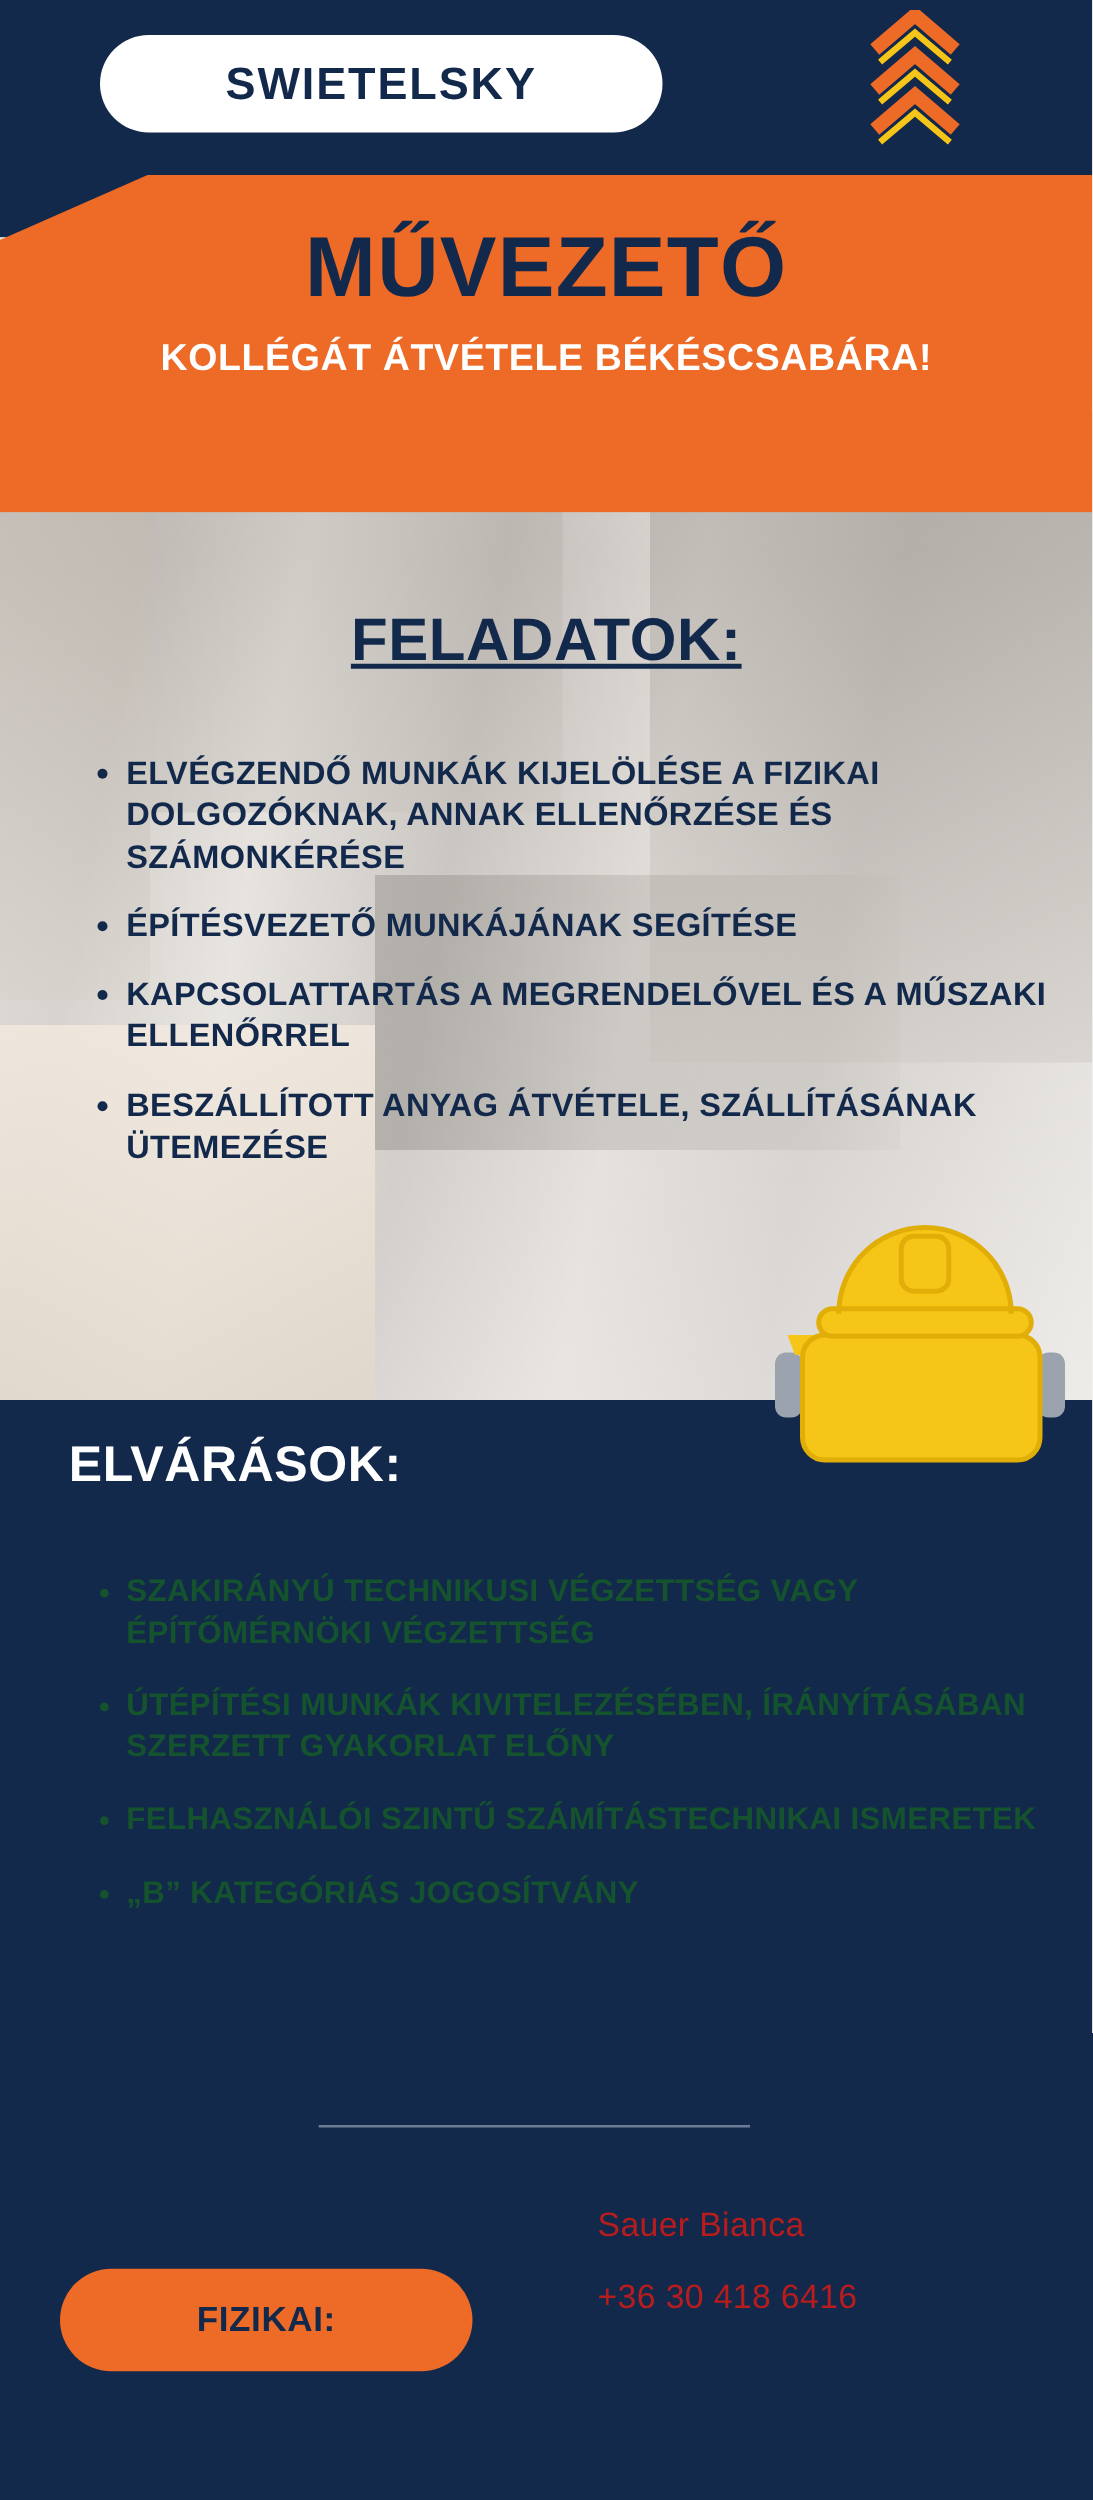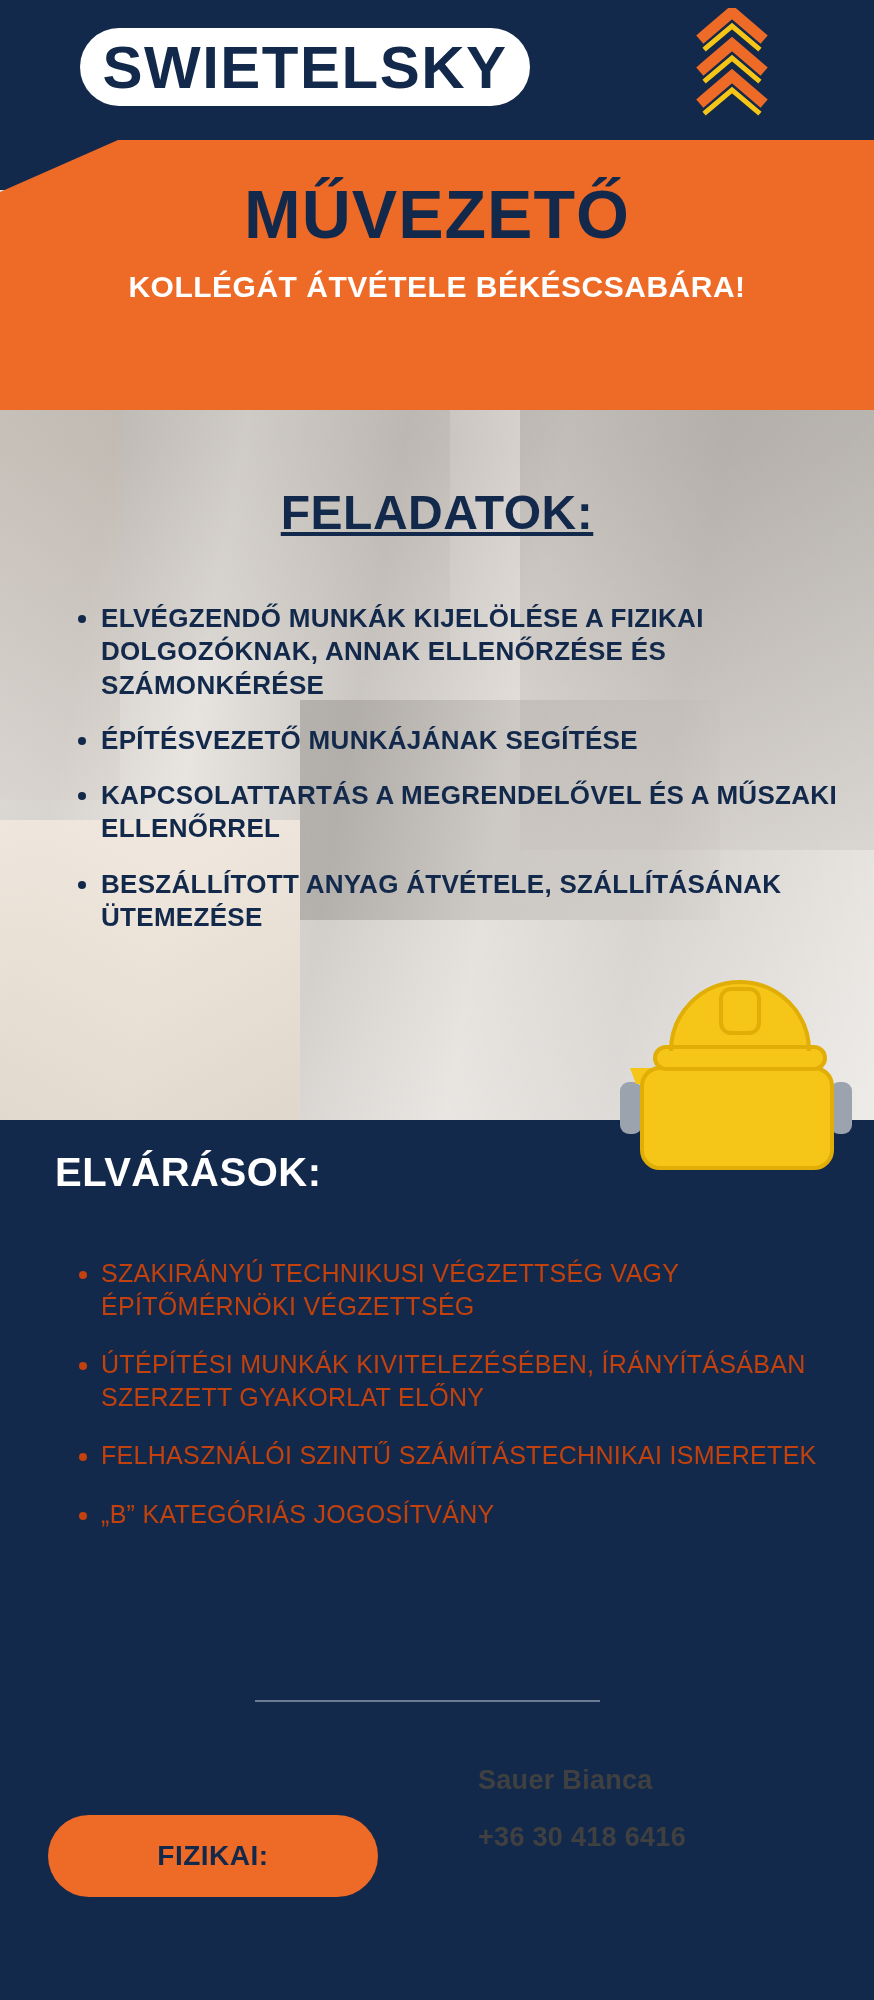--- a/index.html
+++ b/index.html
@@ -72,21 +72,21 @@
     position: absolute;
     left: 80px; top: 28px;
     width: 450px; height: 78px;
     background: #ffffff;
     border-radius: 39px;
     display: flex;
     align-items: center;
     justify-content: center;
   }
   .logo-text {
-    font-size: 60px;
+    font-size: 36px;
     font-weight: 800;
     letter-spacing: 1.5px;
     color: #13294b;
     font-family: "Liberation Sans", sans-serif;
   }
   .chevrons {
     position: absolute;
     left: 690px; top: 8px;
     width: 110px; height: 120px;
   }
@@ -166,23 +166,23 @@
     font-weight: 800;
     color: #ffffff;
     letter-spacing: .5px;
   }
   .req-list {
     position: absolute;
     left: 55px; top: 1245px;
     width: 790px;
   }
   .req-list li {
-    color: #c2410c;
+    color: #14532d;
     font-size: 25px;
-    font-weight: 400;
+    font-weight: 700;
     line-height: 1.3;
     letter-spacing: .3px;
     margin-bottom: 26px;
   }
 
   .divider {
     position: absolute;
     left: 255px; top: 1700px;
     width: 345px; height: 2px;
     background: #6c7c94;
@@ -204,23 +204,23 @@
     font-size: 28px;
     font-weight: 800;
     letter-spacing: .5px;
   }
   .contact-lines {
     position: absolute;
     left: 478px; top: 1765px;
     width: 390px;
   }
   .contact-lines div {
-    color: #404040;
+    color: #b91c1c;
     font-size: 27px;
-    font-weight: 700;
+    font-weight: 400;
     margin-bottom: 26px;
     letter-spacing: .3px;
   }
 
   
   .helmet-wrap {
     position: absolute;
     left: 615px; top: 955px;
     width: 250px; height: 250px;
   }

